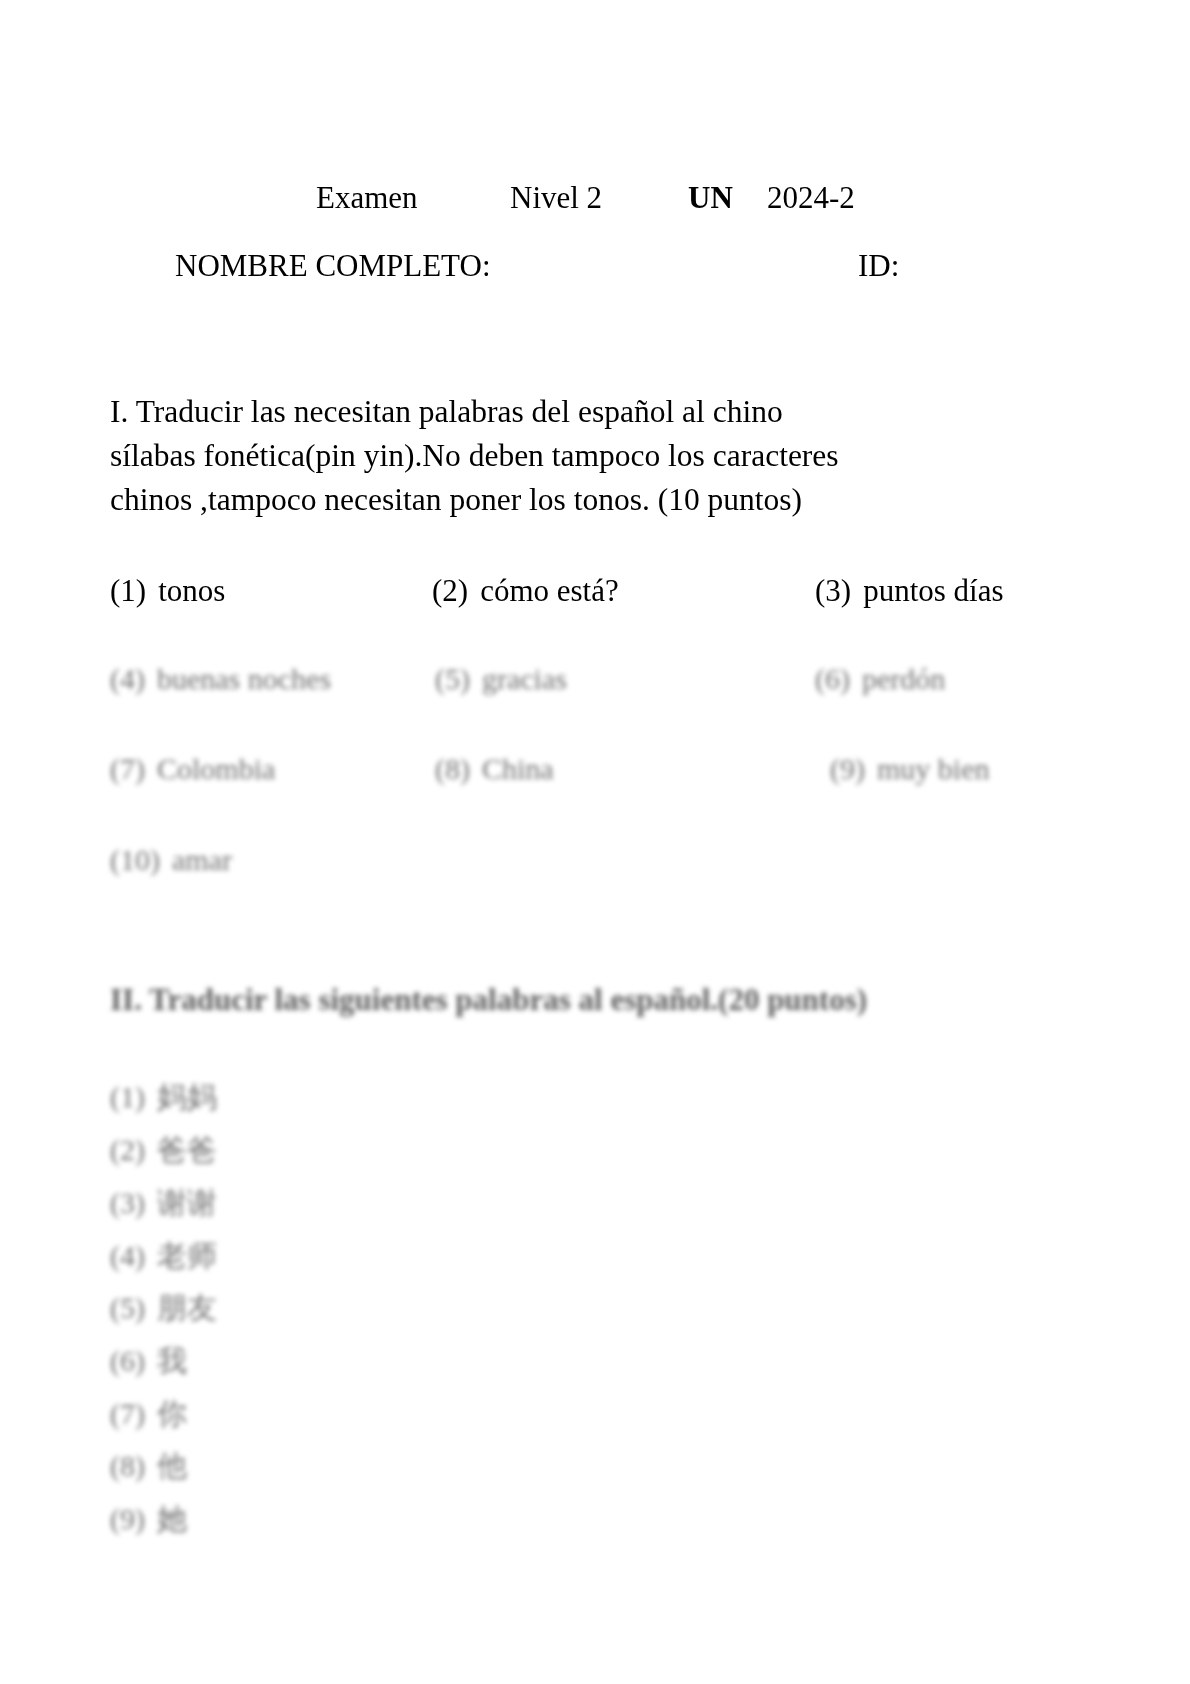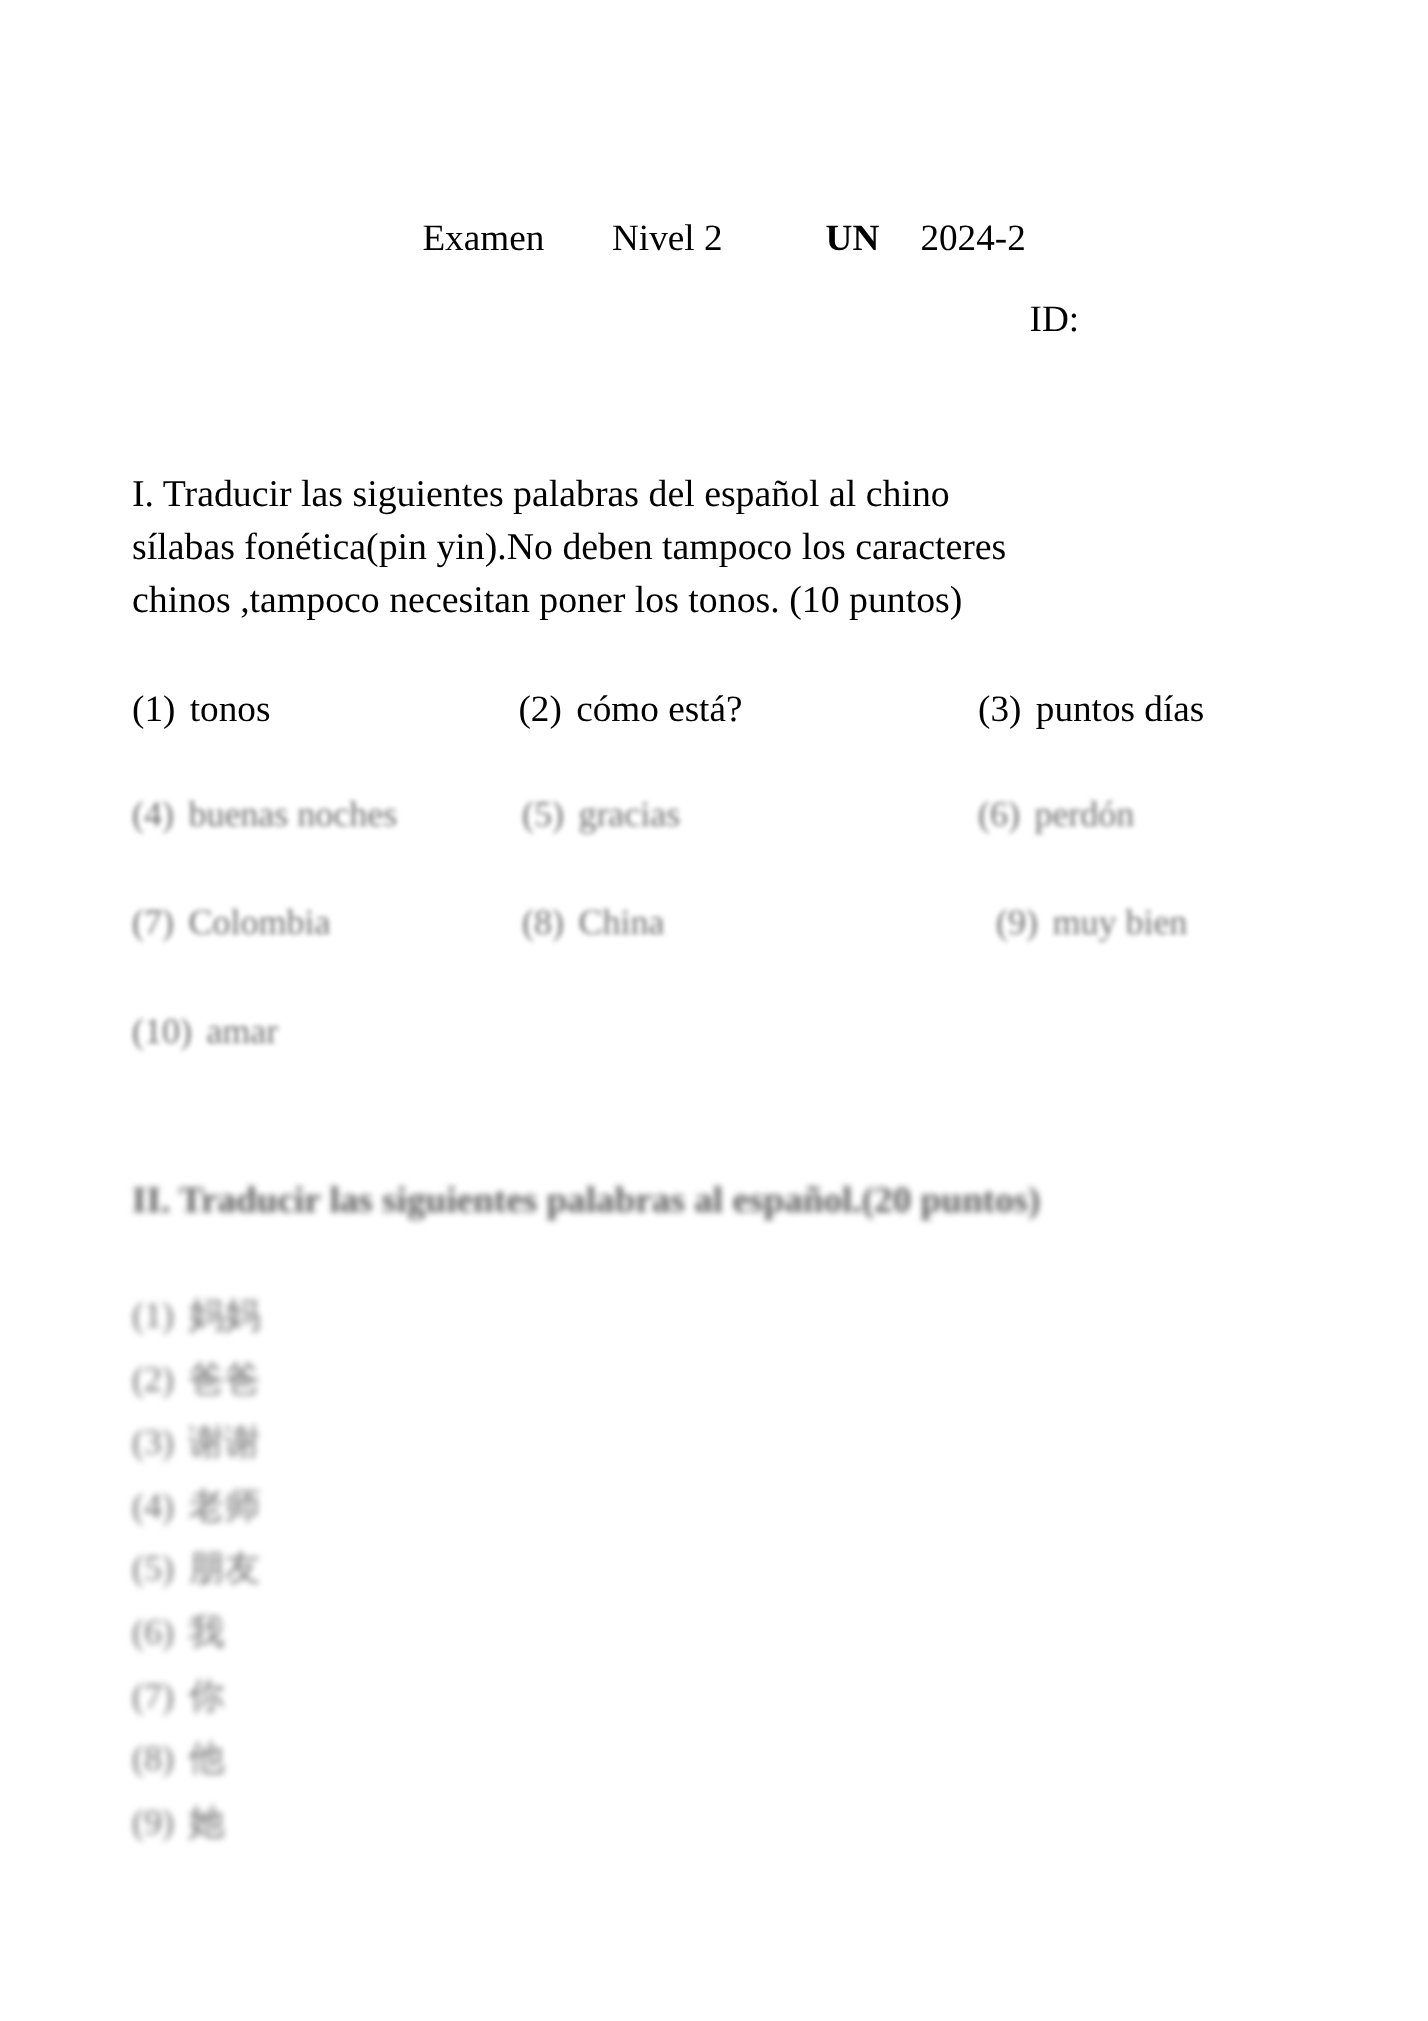--- a/index.html
+++ b/index.html
@@ -49,29 +49,30 @@
   .blur2 {
     color: #6f6f6f;
     filter: blur(2.6px) contrast(1.05);
   }
 </style>
 </head>
 <body>
 
 <div class="page">
 
-  <div class="abs title-word" style="left:316px; top:180px;margin-left:36px;">Examen</div>
+  <div class="abs title-word" style="left:316px; top:180px;">Examen</div>
   <div class="abs title-word" style="left:510px; top:180px;">Nivel  2</div>
   <div class="abs title-word" style="left:688px; top:180px;font-weight:bold;">UN</div>
   <div class="abs title-word" style="left:767px; top:180px;">2024-2</div>
 
+  <div class="abs t31" style="left:175px; top:248px;">NOMBRE COMPLETO:</div>
   <div class="abs t31" style="left:858px; top:248px;">ID:</div>
 
   <div>
-    <div class="para-line" style="top:390px;">I.  Traducir las siguientes palabras del español al chino</div>
+    <div class="para-line" style="top:390px;">I.  Traducir las necesitan palabras del español al chino</div>
     <div class="para-line" style="top:434px;">sílabas fonética(pin yin).No deben tampoco los caracteres</div>
     <div class="para-line" style="top:478px;">chinos ,tampoco necesitan poner los tonos. (10 puntos)</div>
   </div>
 
   <div class="abs item t31" style="left:110px; top:573px;">
     <span class="num">(1)</span>
     <span class="txt">tonos</span>
   </div>
   <div class="abs item t31" style="left:432px; top:573px;">
     <span class="num">(2)</span>

